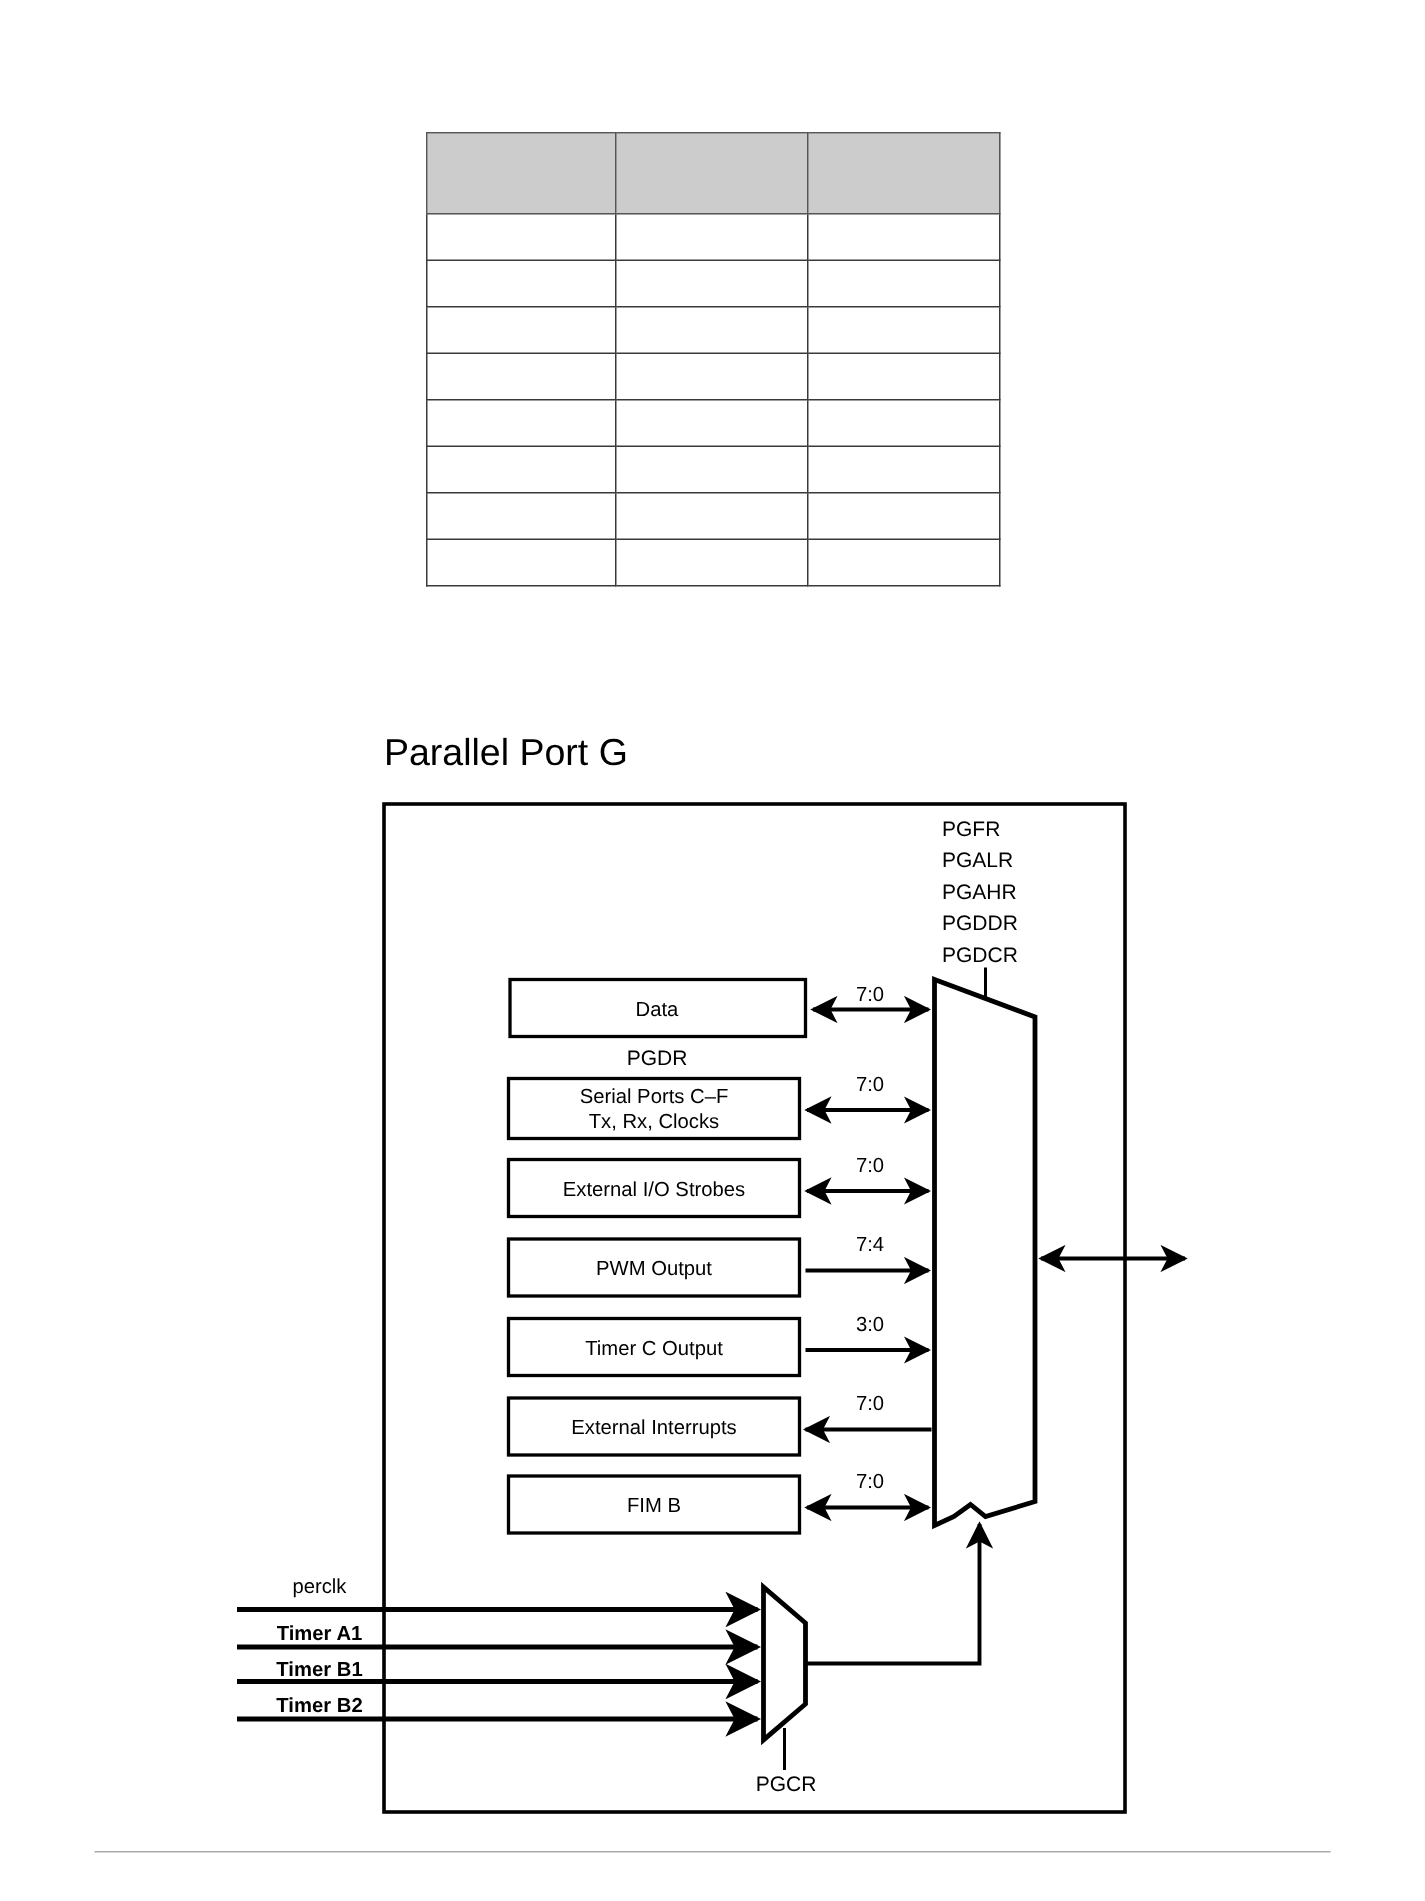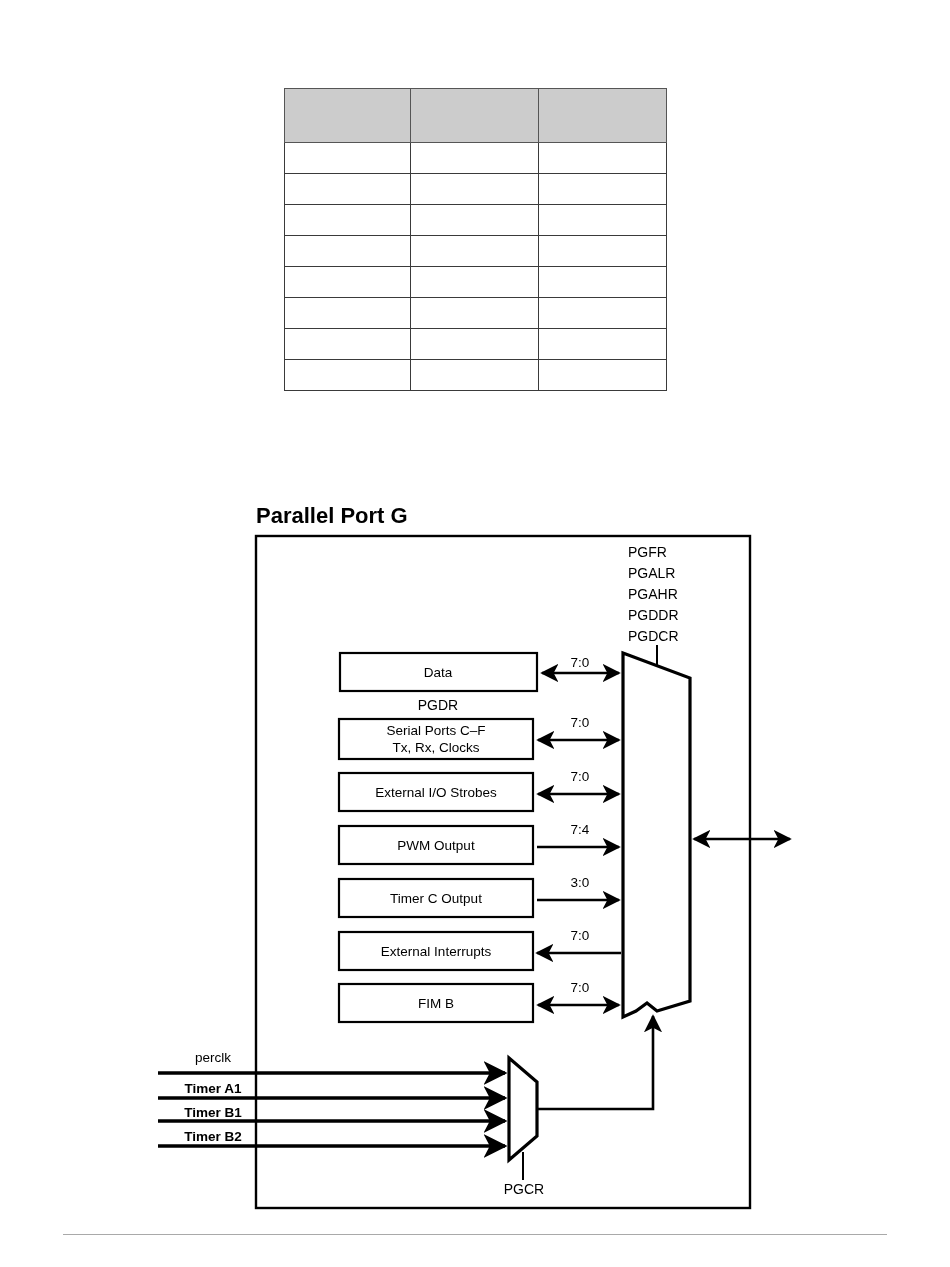--- a/index.html
+++ b/index.html
@@ -45,23 +45,23 @@
     background: #ffffff;
   }
   #spec-table col.c1 { width: 126px; }
   #spec-table col.c2 { width: 128px; }
   #spec-table col.c3 { width: 128px; }
 
   
   #diagram-title {
     position: absolute;
     left: 256px;
-    top: 503px;
-    font-size: 22px;
-    font-weight: bold;
+    top: 488px;
+    font-size: 25px;
+    font-weight: normal;
     letter-spacing: 0px;
     white-space: nowrap;
   }
   #diagram-svg {
     position: absolute;
     left: 0;
     top: 0;
     width: 950px;
     height: 1267px;
   }

